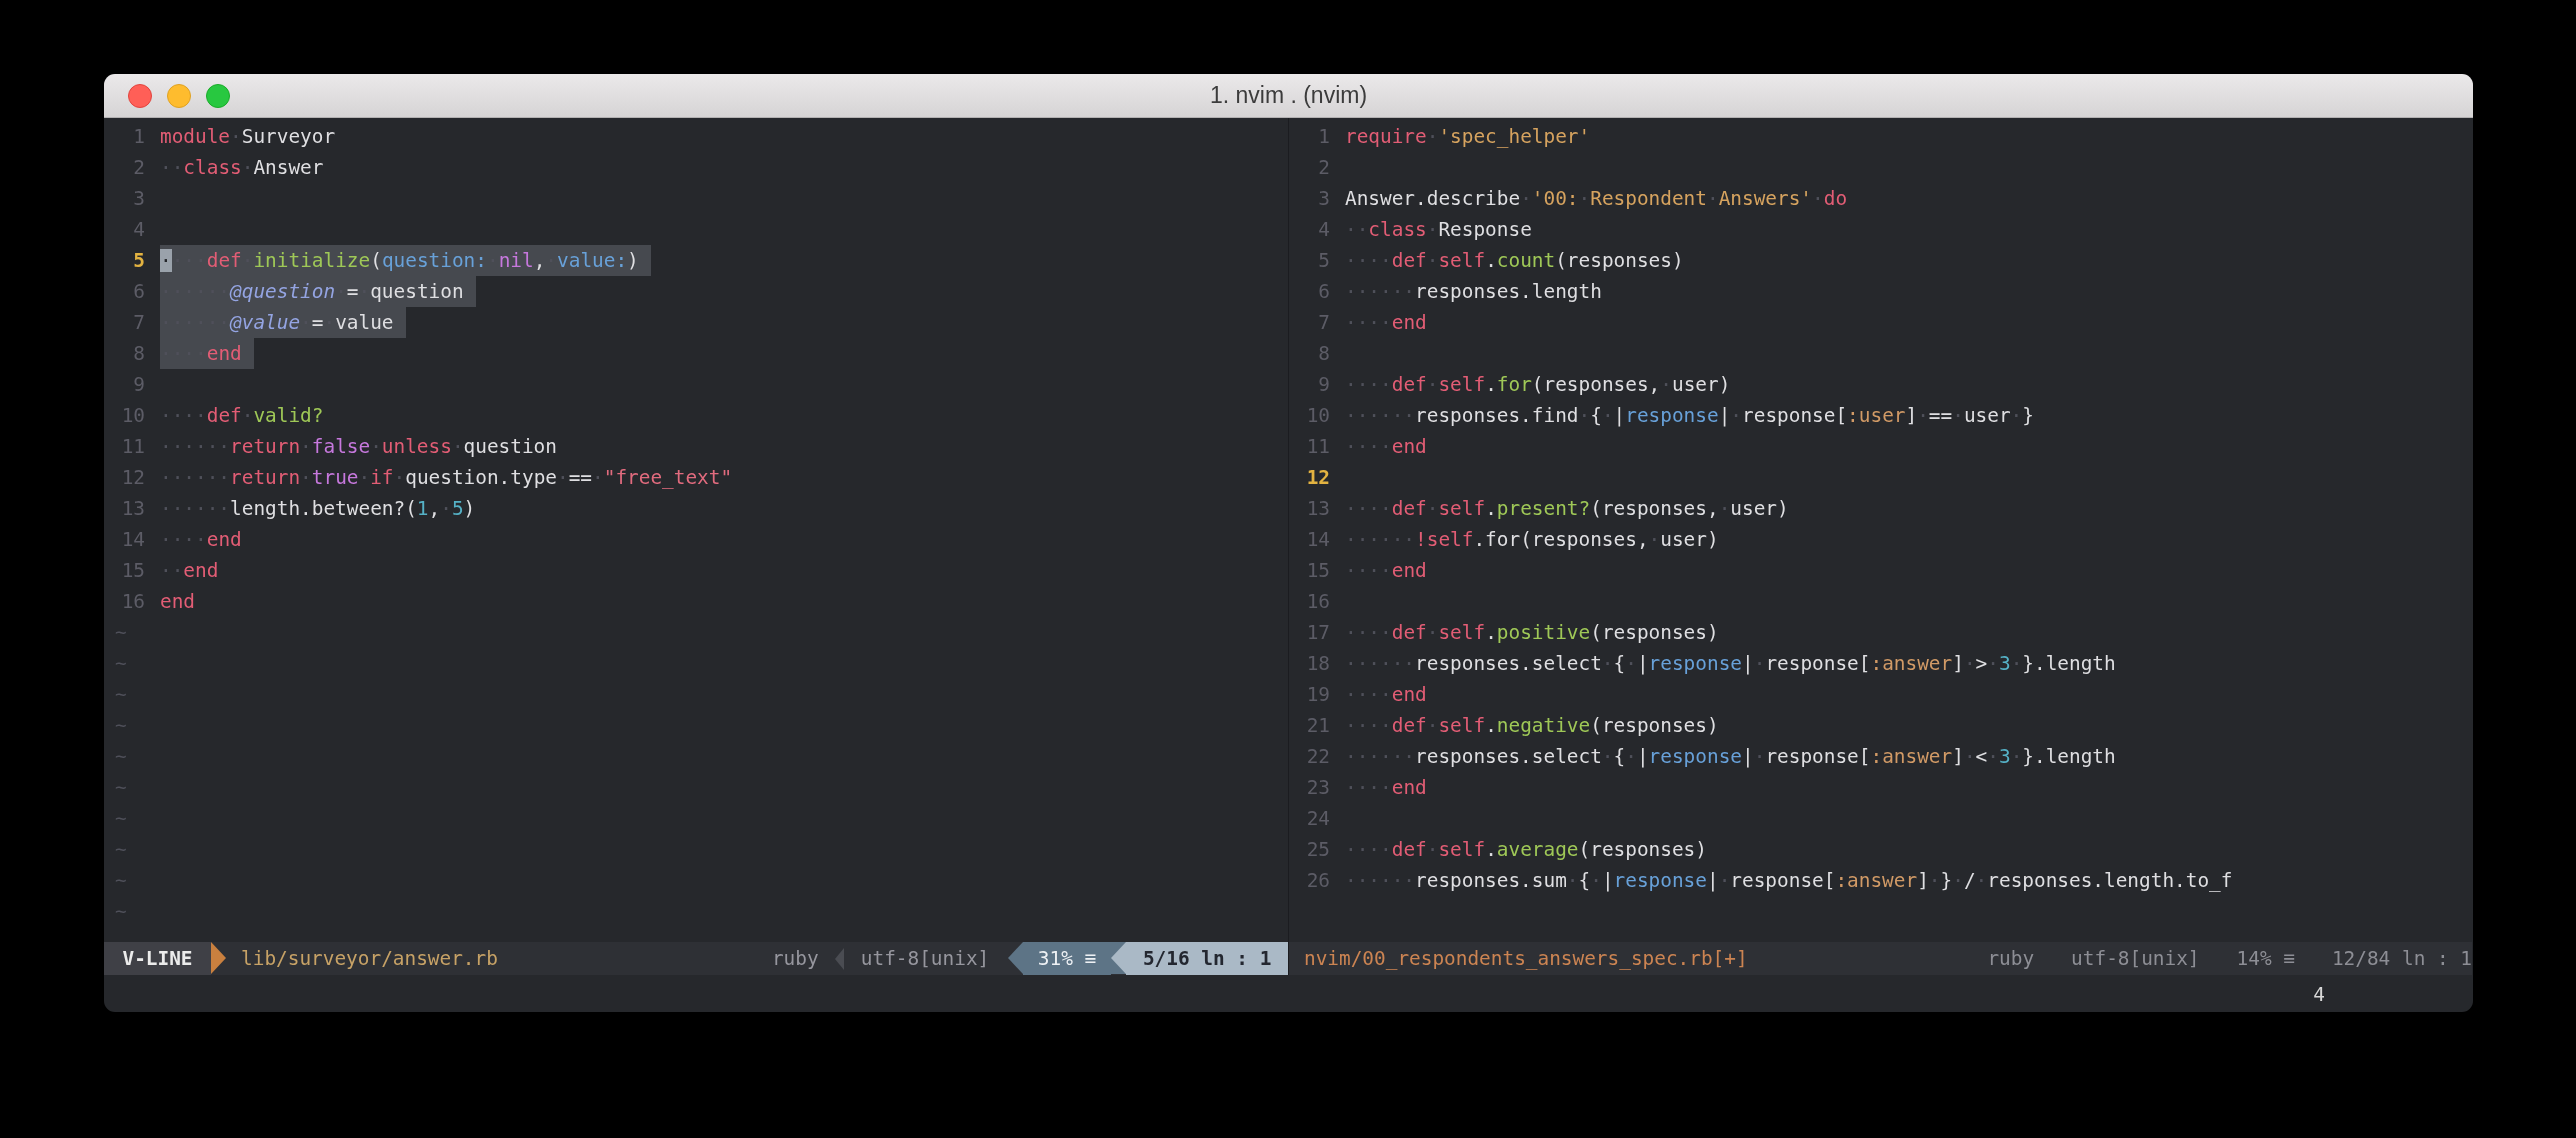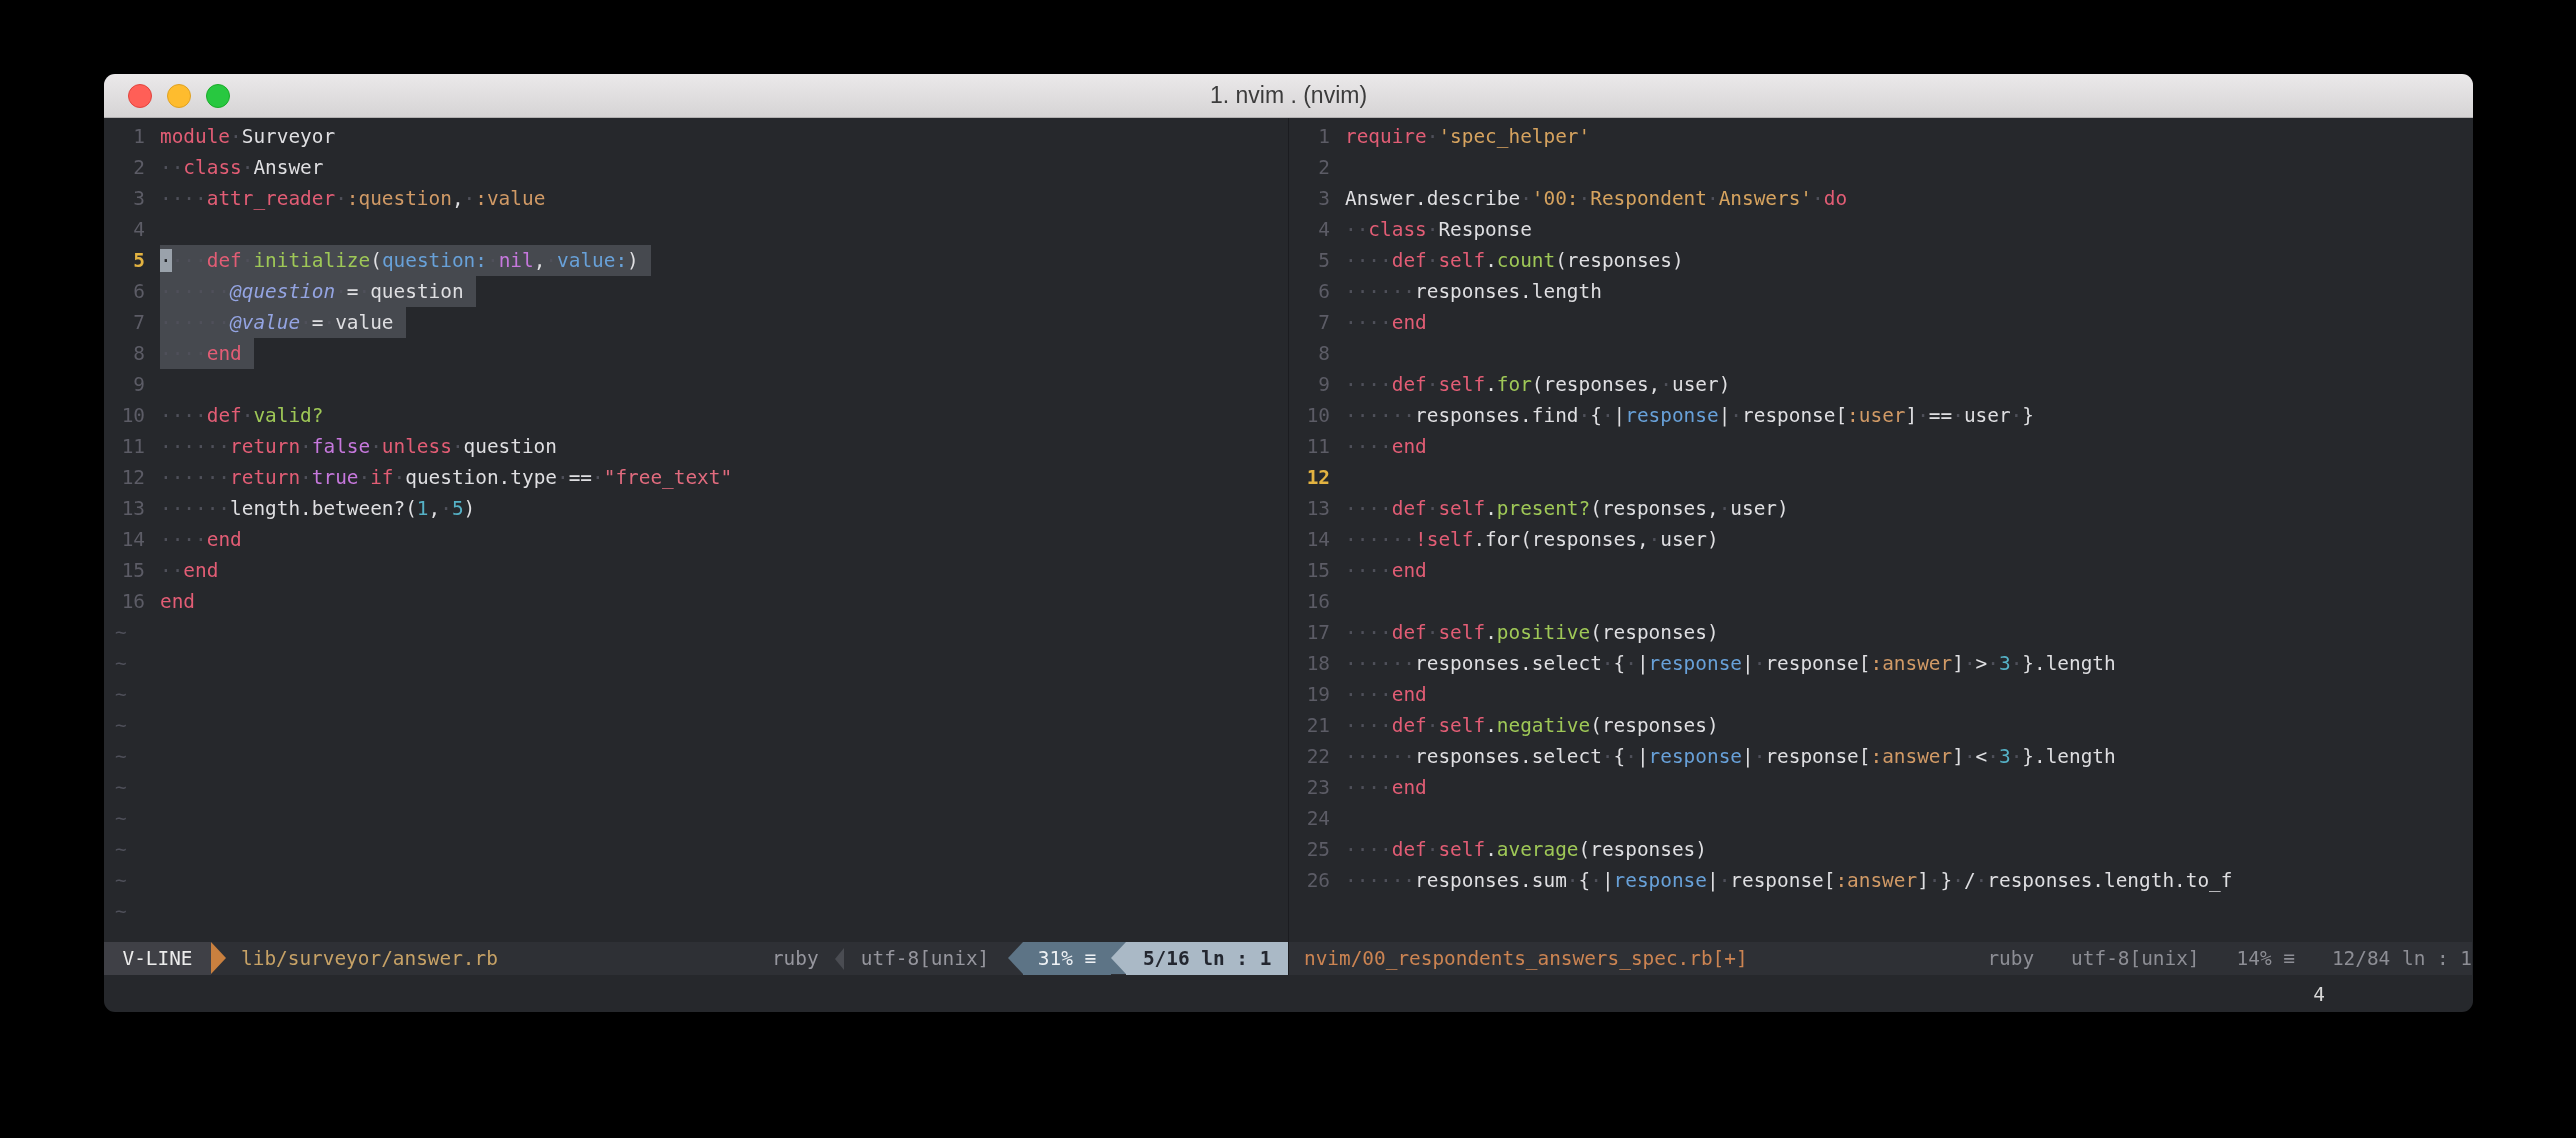--- a/index.html
+++ b/index.html
@@ -32,21 +32,21 @@
   .tilde{color:var(--tilde);padding-left:11px;}
   
   .tk-w{color:var(--w);} .tk-k{color:var(--k);} .tk-m{color:var(--m);}
   .tk-s{color:var(--s);} .tk-st{color:var(--st);} .tk-st2{color:var(--st2);}
   .tk-n{color:var(--n);} .tk-mg{color:var(--mg);} .tk-iv{color:var(--iv);font-style:italic;}
   .tk-bl{color:var(--bl);} .tk-fg{color:var(--fg);}
   .tk-cur{background:var(--curbg);color:var(--curfg);}
   
   .statusline{height:33px;display:flex;align-items:stretch;font-size:19.4px;
               background:var(--slbg);color:#96969e;line-height:33px;}
-  .seg-mode{background:var(--modebg);color:var(--modefg);font-weight:normal;
+  .seg-mode{background:var(--modebg);color:var(--modefg);font-weight:bold;
             padding:0 18.5px;}
   .tri-mode{width:0;height:0;border-top:16.7px solid transparent;
             border-bottom:16.7px solid transparent;border-left:15px solid var(--arrow);}
   .seg-file{color:var(--filefg);padding-left:15px;}
   .fill{flex:1;}
   .seg-plain{color:#96969e;padding:0 5.6px;}
   .vsep{width:0;height:0;align-self:center;border-top:11px solid transparent;
         border-bottom:11px solid transparent;border-right:9.3px solid #4a4c52;margin:0 11px;}
   .tl{width:0;height:0;border-top:16.7px solid transparent;border-bottom:16.7px solid transparent;}
   .tl-pct{border-right:15px solid var(--pctbg);margin-left:13px;}
@@ -73,21 +73,21 @@
     </div>
     <div class="title-text">1. nvim . (nvim)</div>
   </div>
 
   <div class="main">
 
     <div class="pane left">
       <div class="code" id="code-left">
           <div class="row"><span class="lnum">1</span><span class="ltext"><span class="tk-k">module</span><span class="tk-w">·</span><span class="tk-fg">Surveyor</span></span></div>
           <div class="row"><span class="lnum">2</span><span class="ltext"><span class="tk-w">··</span><span class="tk-k">class</span><span class="tk-w">·</span><span class="tk-fg">Answer</span></span></div>
-          <div class="row"><span class="lnum">3</span><span class="ltext"><span class="tk-w">····</span><span class="tk-k">attr_reader</span><span class="tk-w">·</span><span class="tk-s">:question</span><span class="tk-fg">,</span><span class="tk-w">·</span><span class="tk-s">:value</span></span></div>
+          <div class="row"><span class="lnum">3</span></div>
           <div class="row"><span class="lnum">4</span><span class="ltext"></span></div>
           <div class="row"><span class="lnum cur">5</span><span class="ltext sel"><span class="tk-cur">·</span><span class="tk-w">···</span><span class="tk-k">def</span><span class="tk-w">·</span><span class="tk-m">initialize</span><span class="tk-fg">(</span><span class="tk-bl">question:</span><span class="tk-w">·</span><span class="tk-mg">nil</span><span class="tk-fg">,</span><span class="tk-w">·</span><span class="tk-bl">value:</span><span class="tk-fg">)</span></span></div>
           <div class="row"><span class="lnum">6</span><span class="ltext sel"><span class="tk-w">······</span><span class="tk-iv">@question</span><span class="tk-w">·</span><span class="tk-fg">=</span><span class="tk-w">·</span><span class="tk-fg">question</span></span></div>
           <div class="row"><span class="lnum">7</span><span class="ltext sel"><span class="tk-w">······</span><span class="tk-iv">@value</span><span class="tk-w">·</span><span class="tk-fg">=</span><span class="tk-w">·</span><span class="tk-fg">value</span></span></div>
           <div class="row"><span class="lnum">8</span><span class="ltext sel"><span class="tk-w">····</span><span class="tk-k">end</span></span></div>
           <div class="row"><span class="lnum">9</span><span class="ltext"></span></div>
           <div class="row"><span class="lnum">10</span><span class="ltext"><span class="tk-w">····</span><span class="tk-k">def</span><span class="tk-w">·</span><span class="tk-m">valid?</span></span></div>
           <div class="row"><span class="lnum">11</span><span class="ltext"><span class="tk-w">······</span><span class="tk-k">return</span><span class="tk-w">·</span><span class="tk-mg">false</span><span class="tk-w">·</span><span class="tk-k">unless</span><span class="tk-w">·</span><span class="tk-fg">question</span></span></div>
           <div class="row"><span class="lnum">12</span><span class="ltext"><span class="tk-w">······</span><span class="tk-k">return</span><span class="tk-w">·</span><span class="tk-mg">true</span><span class="tk-w">·</span><span class="tk-k">if</span><span class="tk-w">·</span><span class="tk-fg">question.type</span><span class="tk-w">·</span><span class="tk-fg">==</span><span class="tk-w">·</span><span class="tk-st2">"free_text"</span></span></div>
           <div class="row"><span class="lnum">13</span><span class="ltext"><span class="tk-w">······</span><span class="tk-fg">length.between?(</span><span class="tk-n">1</span><span class="tk-fg">,</span><span class="tk-w">·</span><span class="tk-n">5</span><span class="tk-fg">)</span></span></div>

